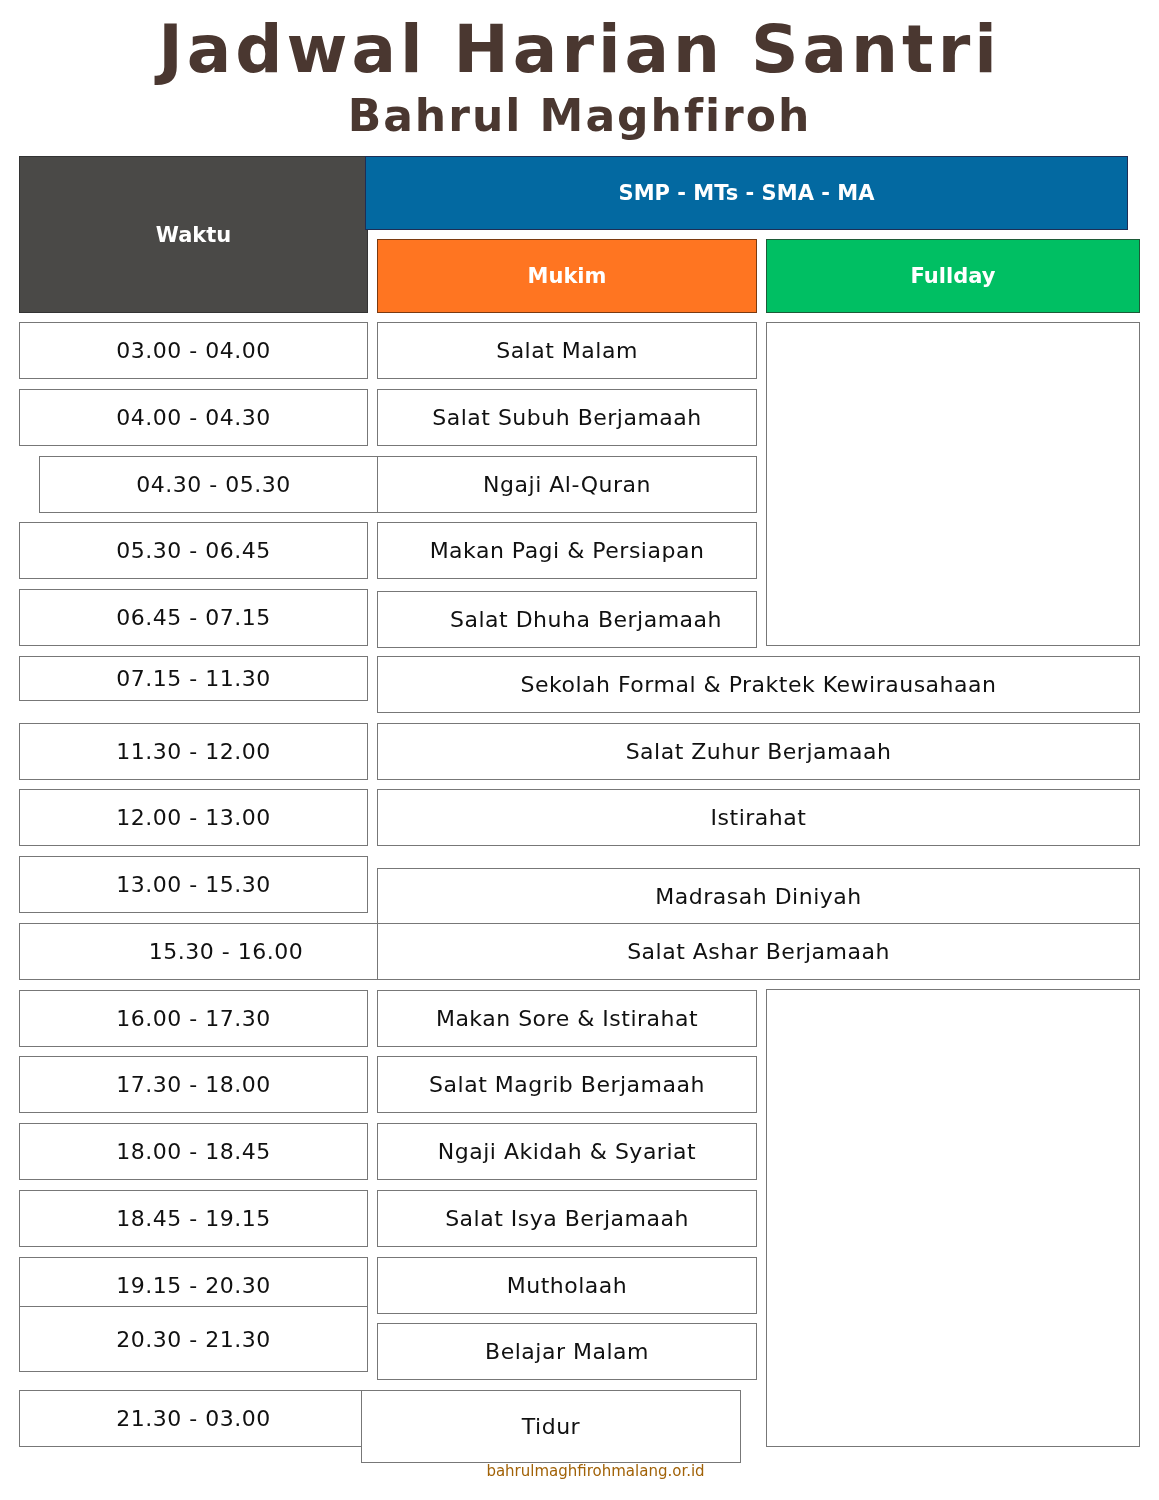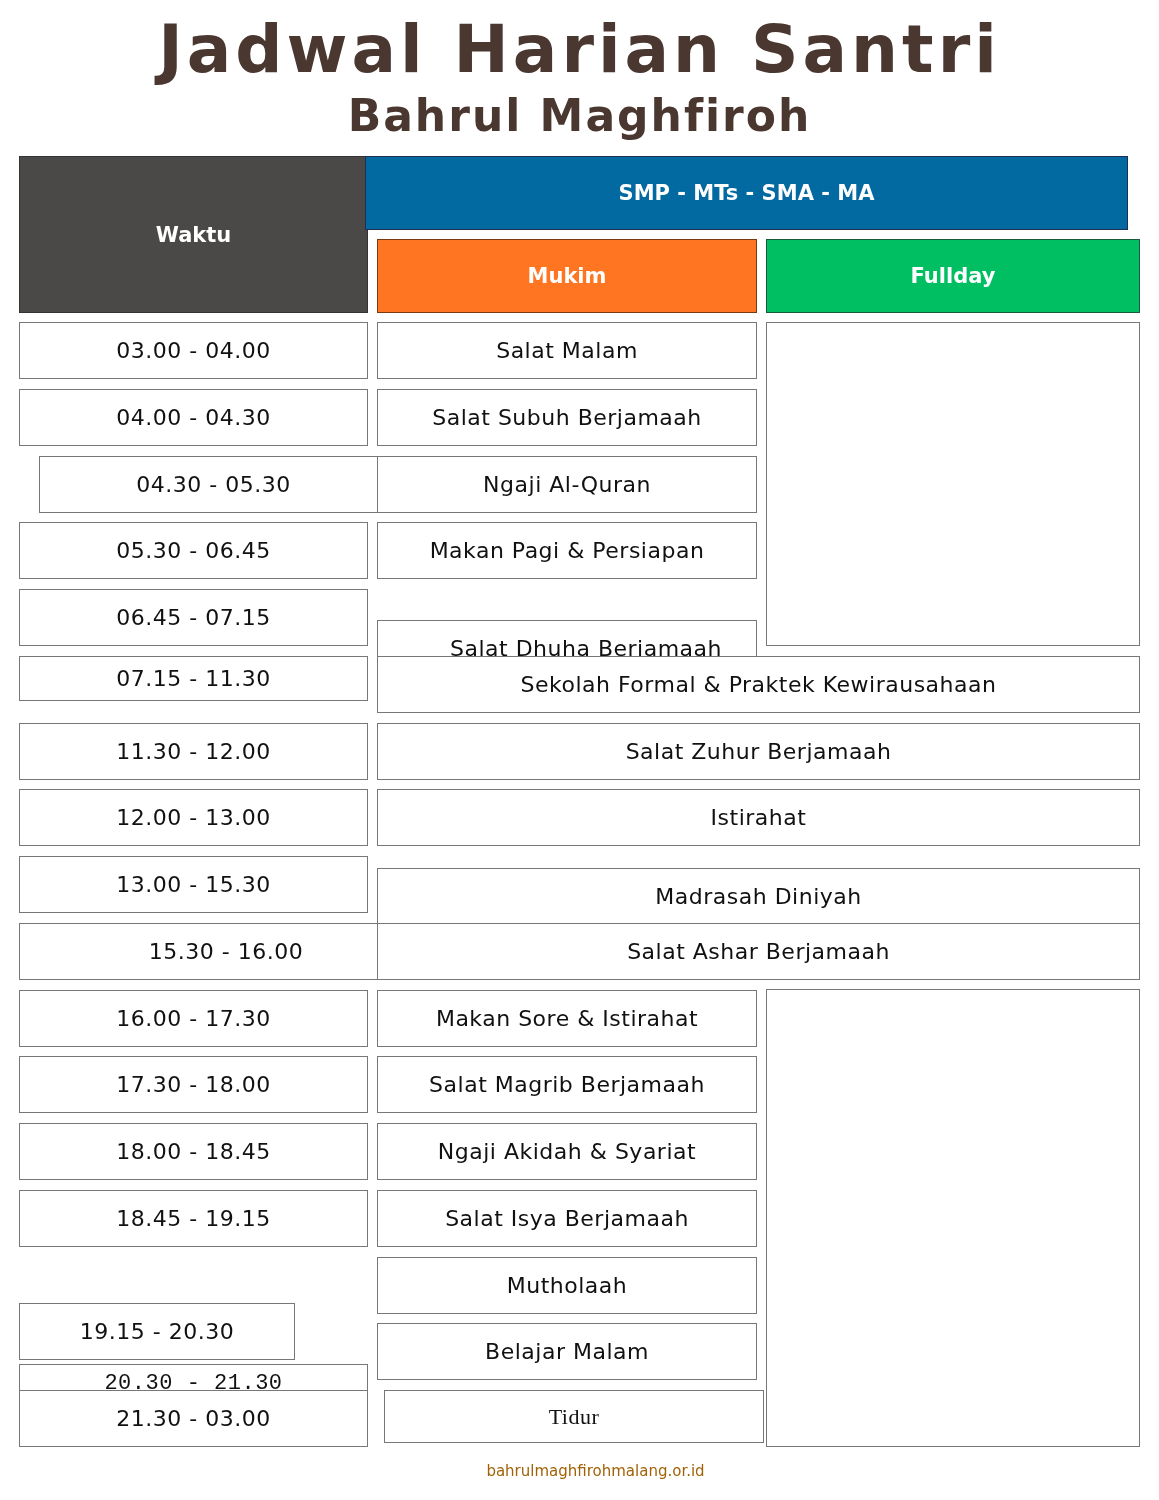--- a/index.html
+++ b/index.html
@@ -29,43 +29,43 @@
 <div id="rows">
     <div class="cell body" style="left: 19px; top: 322px; width: 349px; height: 57px;">03.00 - 04.00</div>
     <div class="cell body" style="left: 377px; top: 322px; width: 380px; height: 57px;">Salat Malam</div>
     <div class="cell body" style="left: 19px; top: 389px; width: 349px; height: 57px;">04.00 - 04.30</div>
     <div class="cell body" style="left: 377px; top: 389px; width: 380px; height: 57px;">Salat Subuh Berjamaah</div>
     <div class="cell body" style="left: 19px; top: 456px; width: 349px; height: 57px; margin-left: 20px;">04.30 - 05.30</div>
     <div class="cell body" style="left: 377px; top: 456px; width: 380px; height: 57px;">Ngaji Al-Quran</div>
     <div class="cell body" style="left: 19px; top: 522px; width: 349px; height: 57px;">05.30 - 06.45</div>
     <div class="cell body" style="left: 377px; top: 522px; width: 380px; height: 57px;">Makan Pagi &amp; Persiapan</div>
     <div class="cell body" style="left: 19px; top: 589px; width: 349px; height: 57px;">06.45 - 07.15</div>
-    <div class="cell body" style="left: 377px; top: 620px; width: 380px; height: 57px; padding-left: 38px;">Salat Dhuha Berjamaah</div>
+    <div class="cell body" style="left: 377px; top: 591px; width: 380px; height: 57px; padding-left: 38px;">Salat Dhuha Berjamaah</div>
     <div class="cell body" style="left: 19px; top: 656px; width: 349px; height: 45px;">07.15 - 11.30</div>
     <div class="cell body" style="left: 377px; top: 656px; width: 763px; height: 57px;">Sekolah Formal &amp; Praktek Kewirausahaan</div>
     <div class="cell body" style="left: 19px; top: 723px; width: 349px; height: 57px;">11.30 - 12.00</div>
     <div class="cell body" style="left: 377px; top: 723px; width: 763px; height: 57px;">Salat Zuhur Berjamaah</div>
     <div class="cell body" style="left: 19px; top: 789px; width: 349px; height: 57px;">12.00 - 13.00</div>
     <div class="cell body" style="left: 377px; top: 789px; width: 763px; height: 57px;">Istirahat</div>
     <div class="cell body" style="left: 19px; top: 856px; width: 349px; height: 57px;">13.00 - 15.30</div>
     <div class="cell body" style="left: 377px; top: 856px; width: 763px; height: 57px; margin-top: 12px;">Madrasah Diniyah</div>
     <div class="cell body" style="left: 19px; top: 923px; width: 414px; height: 57px;">15.30 - 16.00</div>
     <div class="cell body" style="left: 377px; top: 923px; width: 763px; height: 57px;">Salat Ashar Berjamaah</div>
     <div class="cell body" style="left: 19px; top: 990px; width: 349px; height: 57px;">16.00 - 17.30</div>
     <div class="cell body" style="left: 377px; top: 990px; width: 380px; height: 57px;">Makan Sore &amp; Istirahat</div>
     <div class="cell body" style="left: 19px; top: 1056px; width: 349px; height: 57px;">17.30 - 18.00</div>
     <div class="cell body" style="left: 377px; top: 1056px; width: 380px; height: 57px;">Salat Magrib Berjamaah</div>
     <div class="cell body" style="left: 19px; top: 1123px; width: 349px; height: 57px;">18.00 - 18.45</div>
     <div class="cell body" style="left: 377px; top: 1123px; width: 380px; height: 57px;">Ngaji Akidah &amp; Syariat</div>
     <div class="cell body" style="left: 19px; top: 1190px; width: 349px; height: 57px;">18.45 - 19.15</div>
     <div class="cell body" style="left: 377px; top: 1190px; width: 380px; height: 57px;">Salat Isya Berjamaah</div>
-    <div class="cell body" style="left: 19px; top: 1303px; width: 276px; height: 57px;">19.15 - 20.30</div>
+    <div class="cell body" style="left: 19px; top: 1257px; width: 349px; height: 57px;">19.15 - 20.30</div>
     <div class="cell body" style="left: 377px; top: 1257px; width: 380px; height: 57px;">Mutholaah</div>
-    <div class="cell body" style="left: 19px; top: 1364px; width: 349px; height: 39px; font-family: Liberation Mono, monospace;">20.30 - 21.30</div>
+    <div class="cell body" style="left: 19px; top: 1306px; width: 349px; height: 66px;">20.30 - 21.30</div>
     <div class="cell body" style="left: 377px; top: 1323px; width: 380px; height: 57px;">Belajar Malam</div>
     <div class="cell body" style="left: 19px; top: 1390px; width: 349px; height: 57px;">21.30 - 03.00</div>
-    <div class="cell body" style="left: 384px; top: 1390px; width: 380px; height: 53px; font-family: Liberation Serif, serif;">Tidur</div>
+    <div class="cell body" style="left: 361px; top: 1390px; width: 380px; height: 73px;">Tidur</div>
   </div>
 
 <div class="cell body" style="left:766px; top:322px; width:374px; height:324px;"></div>
 <div class="cell body" style="left:766px; top:989px; width:374px; height:458px;"></div>
 
 <div class="footer">bahrulmaghfirohmalang.or.id</div>
 
 </body></html>

